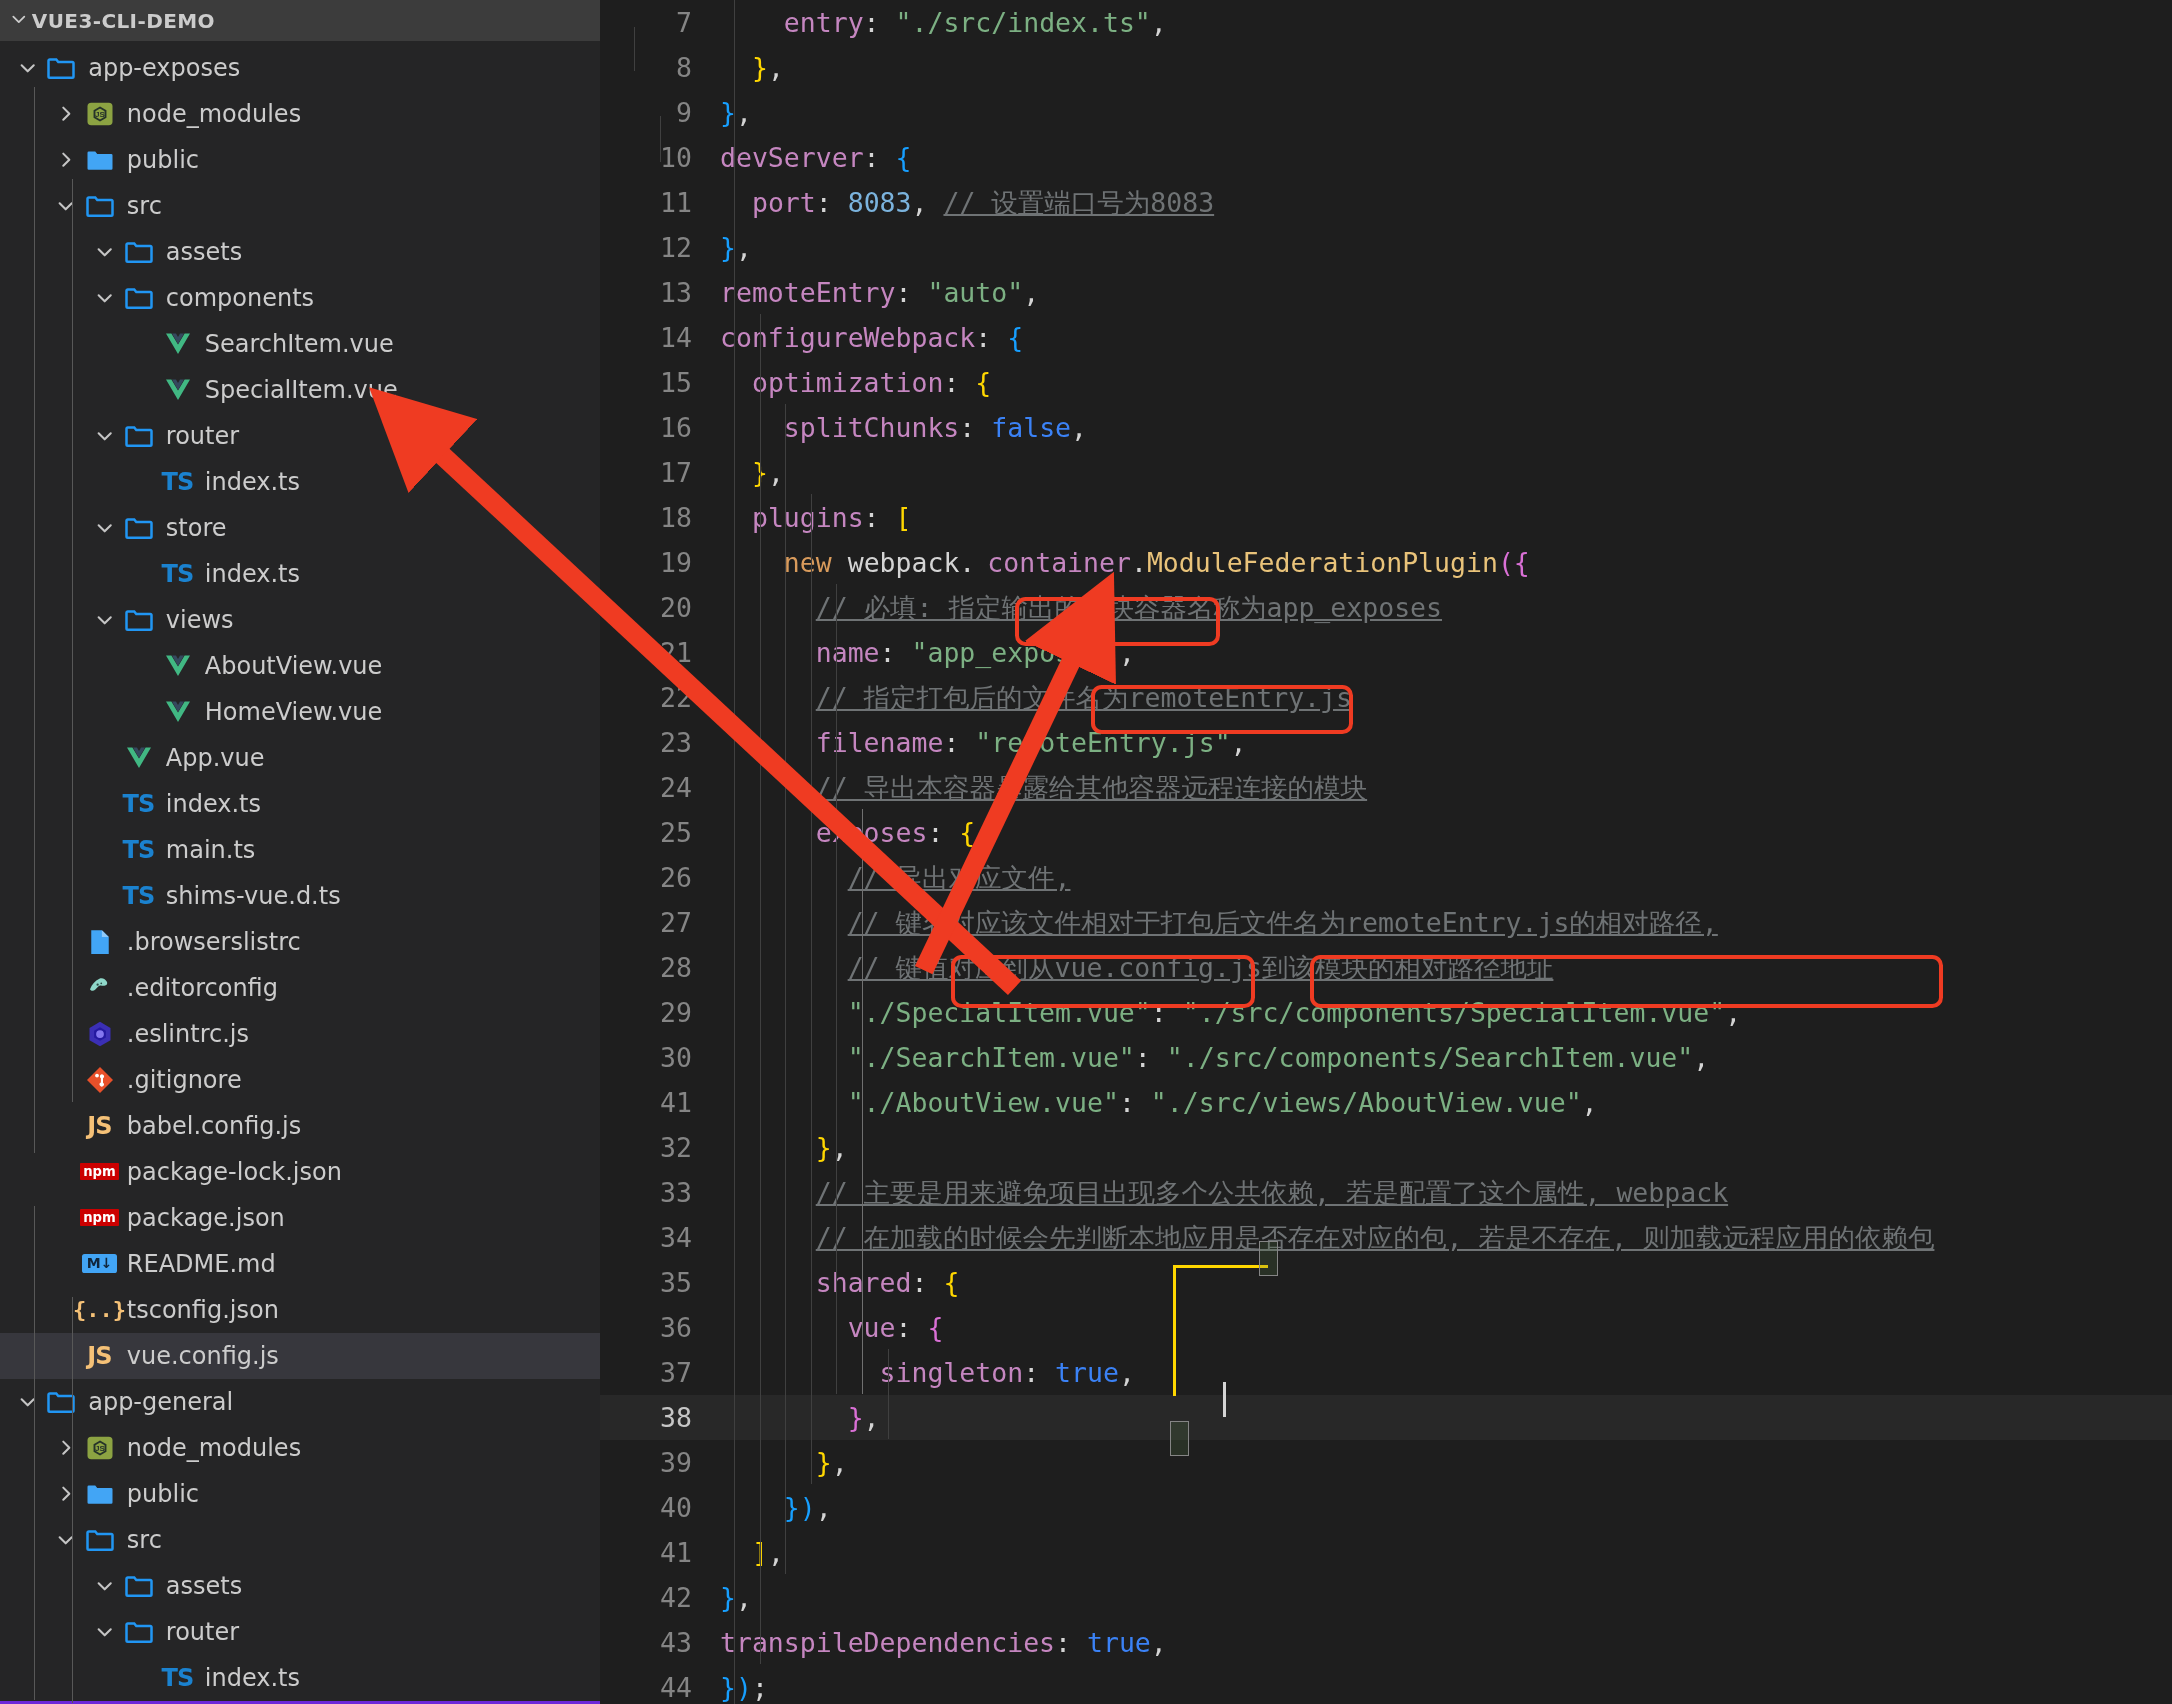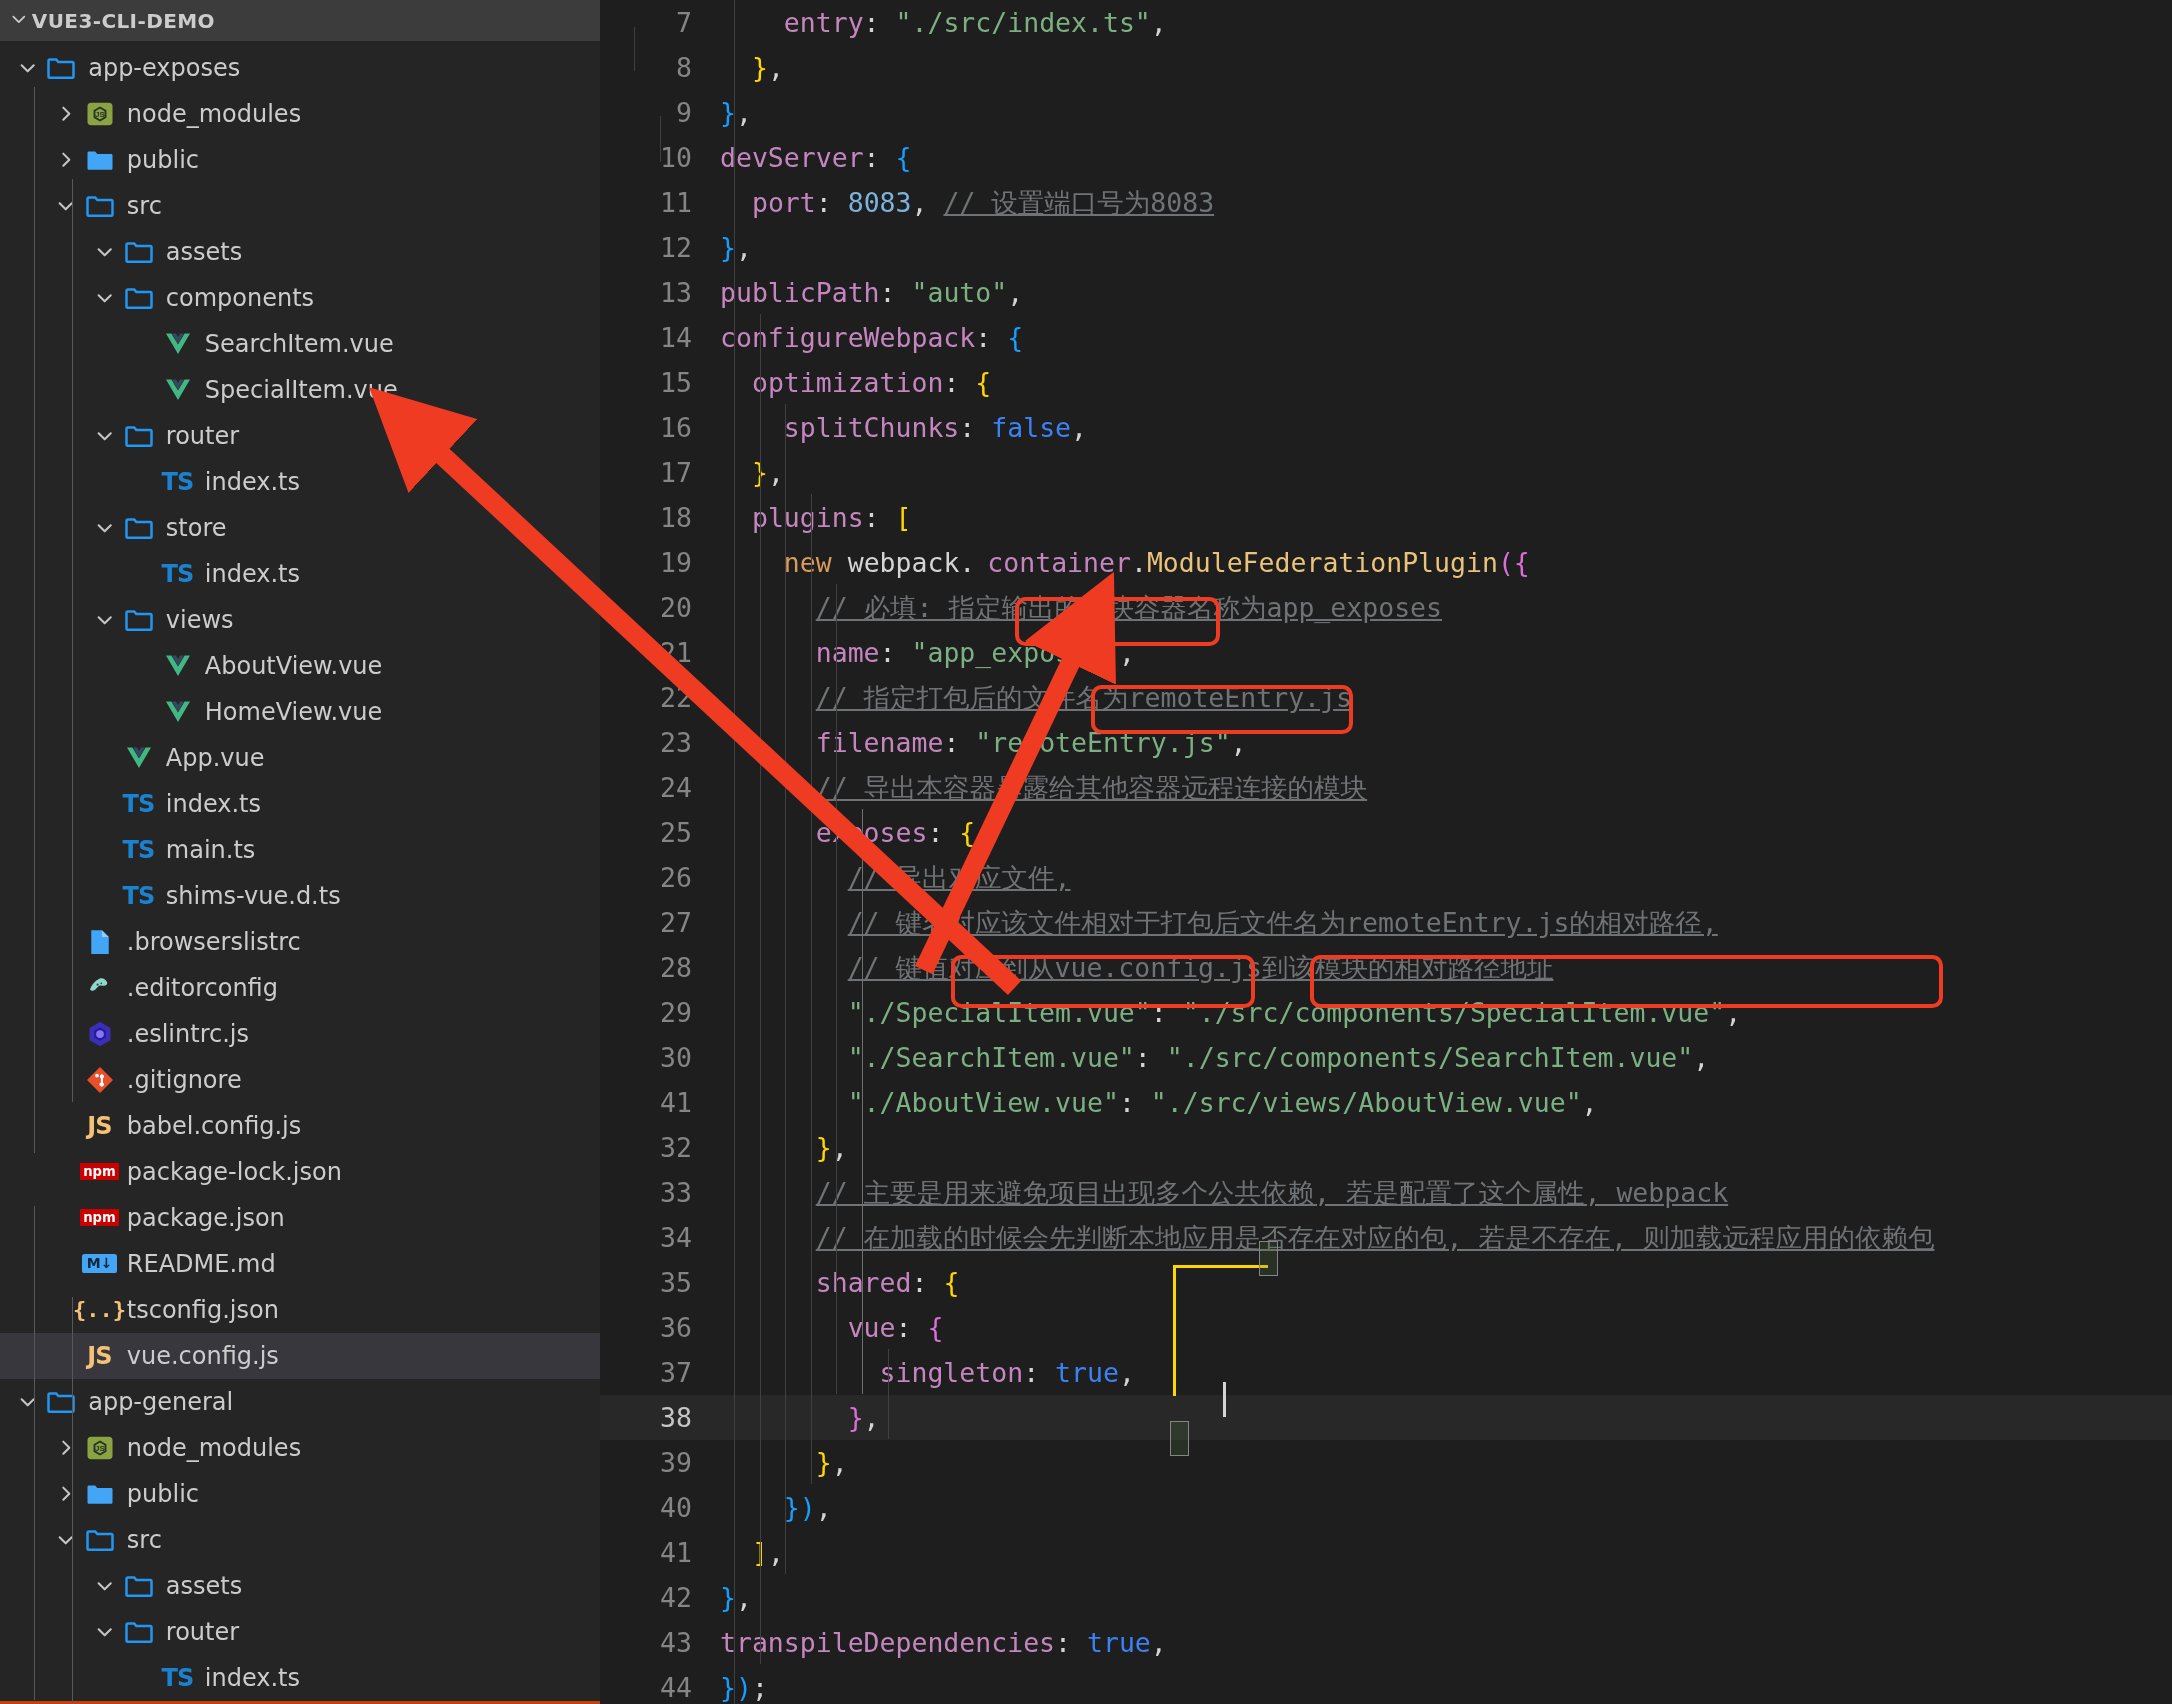--- a/index.html
+++ b/index.html
@@ -7,21 +7,21 @@
     width: 2172px; height: 1704px;
     background: #1e1e1e;
     font-family: "DejaVu Sans", "Liberation Sans", sans-serif;
     overflow: hidden;
   }
   #app { display: flex; width: 2172px; height: 1704px; position: relative; }
 
   
   #sidebar {
     width: 600px; height: 1704px;
-    background: #c2410c;
+    background: #6d28d9;
     flex: 0 0 600px;
     position: relative;
     overflow: hidden;
   }
   .explorer-header {
     height: 41px;
     background: #3c3c3c;
     display: flex; align-items: center;
     padding-left: 5.3px;
     color: #cccccc;
@@ -566,21 +566,21 @@
   </div>
 
   <div id="editor">
     <div class="code-area" id="codearea">
         <div class="cline"><div class="gutter">7</div><div class="ctext"><span class="t-plain">&nbsp;&nbsp;&nbsp;&nbsp;</span><span class="t-prop">entry</span><span class="t-punc">:</span>&nbsp;<span class="t-str">"./src/index.ts"</span><span class="t-punc">,</span></div></div>
         <div class="cline"><div class="gutter">8</div><div class="ctext"><span class="t-plain">&nbsp;&nbsp;</span><span class="t-b-yellow">}</span><span class="t-punc">,</span></div></div>
         <div class="cline"><div class="gutter">9</div><div class="ctext"><span class="t-plain"></span><span class="t-b-blue">}</span><span class="t-punc">,</span></div></div>
         <div class="cline"><div class="gutter">10</div><div class="ctext"><span class="t-plain"></span><span class="t-prop">devServer</span><span class="t-punc">:</span>&nbsp;<span class="t-b-blue">{</span></div></div>
         <div class="cline"><div class="gutter">11</div><div class="ctext"><span class="t-plain">&nbsp;&nbsp;</span><span class="t-prop">port</span><span class="t-punc">:</span>&nbsp;<span class="t-num">8083</span><span class="t-punc">,</span>&nbsp;<span class="t-com">// 设置端口号为8083</span></div></div>
         <div class="cline"><div class="gutter">12</div><div class="ctext"><span class="t-plain"></span><span class="t-b-blue">}</span><span class="t-punc">,</span></div></div>
-        <div class="cline"><div class="gutter">13</div><div class="ctext"><span class="t-plain"></span><span class="t-prop">publicPath</span><span class="t-punc">:</span>&nbsp;<span class="t-str">"auto"</span><span class="t-punc">,</span></div></div>
+        <div class="cline"><div class="gutter">13</div><div class="ctext"><span class="t-plain"></span><span class="t-prop">remoteEntry</span><span class="t-punc">:</span>&nbsp;<span class="t-str">"auto"</span><span class="t-punc">,</span></div></div>
         <div class="cline"><div class="gutter">14</div><div class="ctext"><span class="t-plain"></span><span class="t-prop">configureWebpack</span><span class="t-punc">:</span>&nbsp;<span class="t-b-blue">{</span></div></div>
         <div class="cline"><div class="gutter">15</div><div class="ctext"><span class="t-plain">&nbsp;&nbsp;</span><span class="t-prop">optimization</span><span class="t-punc">:</span>&nbsp;<span class="t-b-yellow">{</span></div></div>
         <div class="cline"><div class="gutter">16</div><div class="ctext"><span class="t-plain">&nbsp;&nbsp;&nbsp;&nbsp;</span><span class="t-prop">splitChunks</span><span class="t-punc">:</span>&nbsp;<span class="t-bool">false</span><span class="t-punc">,</span></div></div>
         <div class="cline"><div class="gutter">17</div><div class="ctext"><span class="t-plain">&nbsp;&nbsp;</span><span class="t-b-yellow">}</span><span class="t-punc">,</span></div></div>
         <div class="cline"><div class="gutter">18</div><div class="ctext"><span class="t-plain">&nbsp;&nbsp;</span><span class="t-prop">plugins</span><span class="t-punc">:</span>&nbsp;<span class="t-b-yellow">[</span></div></div>
         <div class="cline"><div class="gutter">19</div><div class="ctext"><span class="t-plain">&nbsp;&nbsp;&nbsp;&nbsp;</span><span class="t-kw">new</span>&nbsp;<span class="t-plain">webpack</span><span class="t-punc">.</span><span class="t-ns">container</span><span class="t-punc">.</span><span class="t-fn">ModuleFederationPlugin</span><span class="t-b-pink">(</span><span class="t-b-pink">{</span></div></div>
         <div class="cline"><div class="gutter">20</div><div class="ctext"><span class="t-plain">&nbsp;&nbsp;&nbsp;&nbsp;&nbsp;&nbsp;</span><span class="t-com">// 必填: 指定输出的模块容器名称为app_exposes</span></div></div>
         <div class="cline"><div class="gutter">21</div><div class="ctext"><span class="t-plain">&nbsp;&nbsp;&nbsp;&nbsp;&nbsp;&nbsp;</span><span class="t-prop">name</span><span class="t-punc">:</span>&nbsp;<span class="t-str">"app_exposes"</span><span class="t-punc">,</span></div></div>
         <div class="cline"><div class="gutter">22</div><div class="ctext"><span class="t-plain">&nbsp;&nbsp;&nbsp;&nbsp;&nbsp;&nbsp;</span><span class="t-com">// 指定打包后的文件名为remoteEntry.js</span></div></div>
         <div class="cline"><div class="gutter">23</div><div class="ctext"><span class="t-plain">&nbsp;&nbsp;&nbsp;&nbsp;&nbsp;&nbsp;</span><span class="t-prop">filename</span><span class="t-punc">:</span>&nbsp;<span class="t-str">"remoteEntry.js"</span><span class="t-punc">,</span></div></div>

